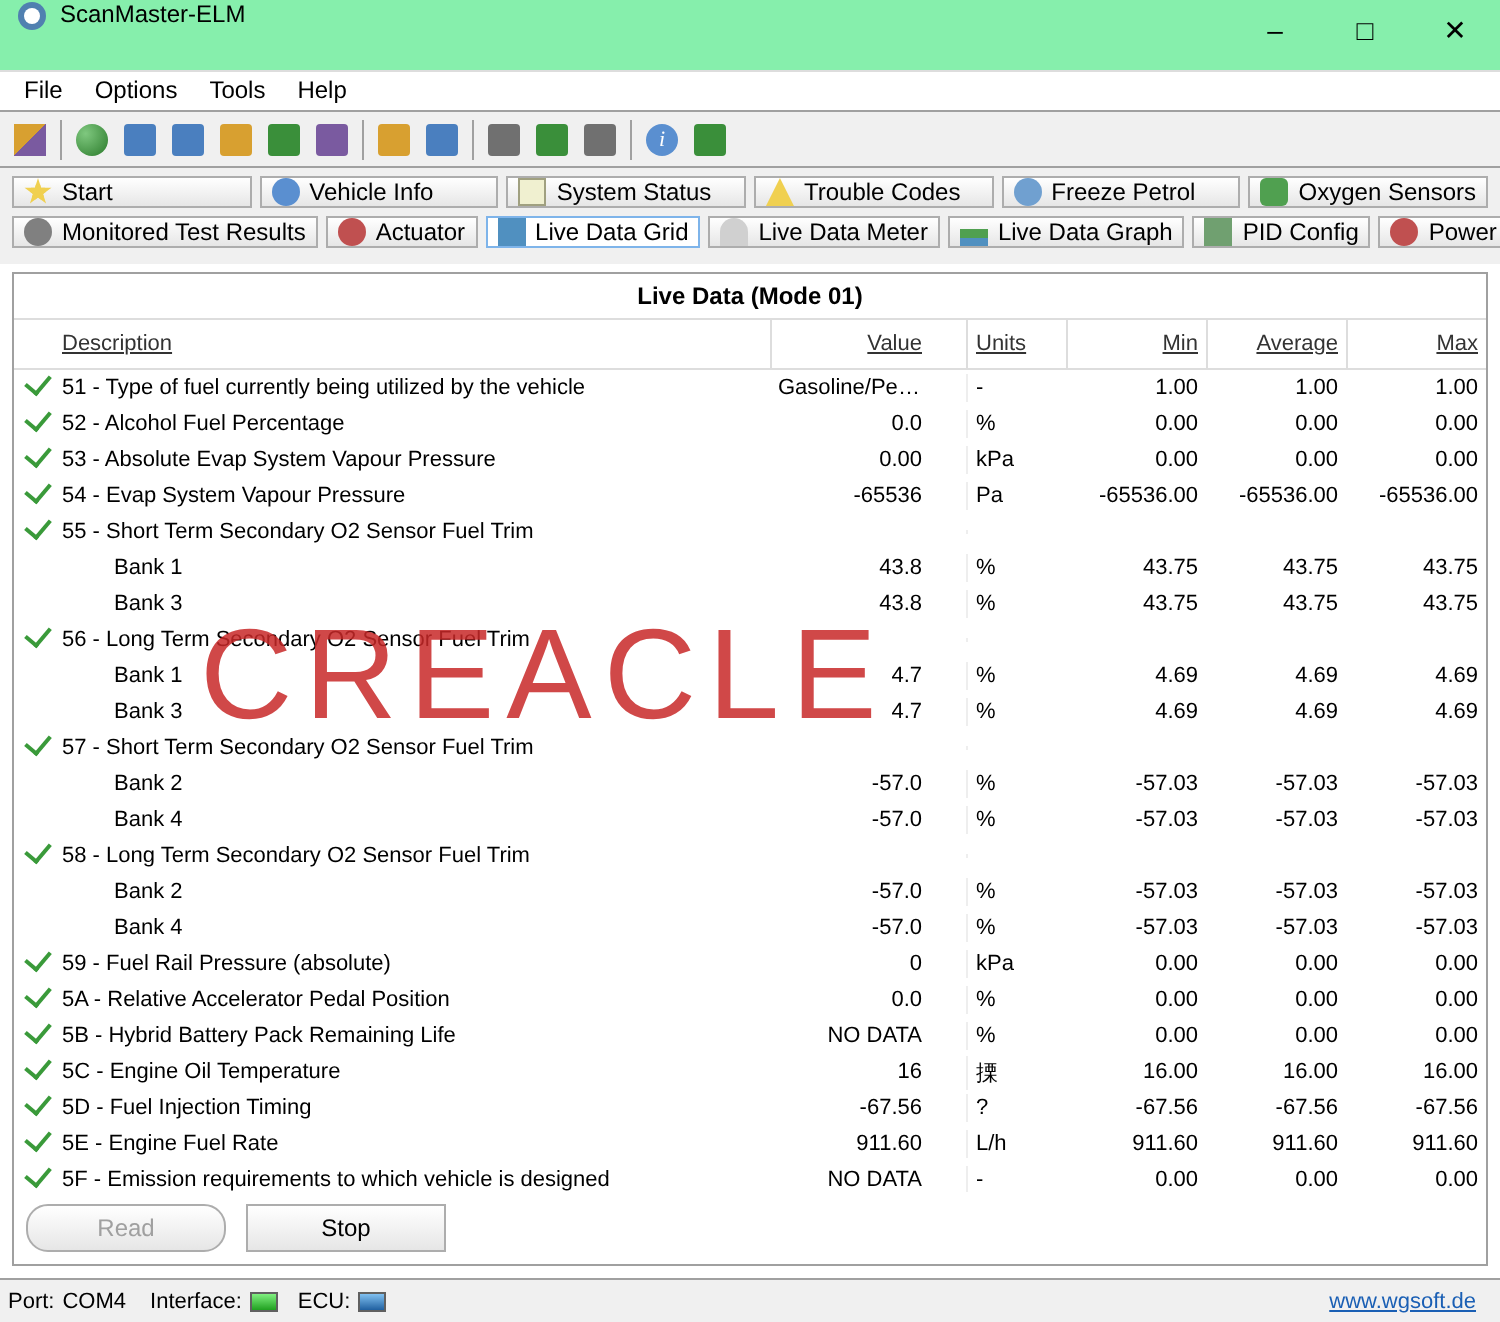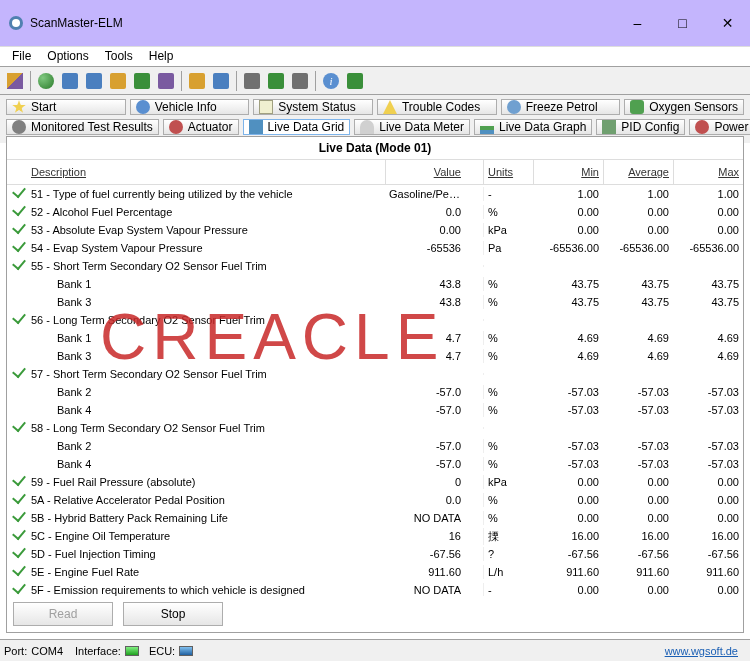--- a/index.html
+++ b/index.html
@@ -1,19 +1,19 @@
 <!DOCTYPE html>
 <html><head>
 <meta charset="utf-8">
 <style>
 * { box-sizing: border-box; margin: 0; padding: 0; font-family: "Segoe UI", Tahoma, sans-serif; }
 body { background: #fff; width: 750px; height: 661px; overflow: hidden; position: relative; }
 
 
-.titlebar { height: 47px; display: flex; align-items: center; background: #c4b5fd; border-bottom: 1px solid #ddd; }
+.titlebar { height: 36px; display: flex; background: #86efac; border-bottom: 1px solid #ddd; }
 .titlebar-icon { width: 16px; height: 16px; margin: 0 6px 0 8px; }
 .titlebar-title { font-size: 12px; color: #000; flex: 1; }
 .winbtn { width: 45px; height: 30px; display: flex; align-items: center; justify-content: center; font-size: 14px; }
 
 
 .menubar { height: 20px; display: flex; padding: 0 4px; font-size: 12px; border-bottom: 1px solid #a0a0a0; }
 .menuitem { padding: 2px 8px; }
 
 
 .toolbar { height: 28px; display: flex; align-items: center; padding: 2px 4px; background: #f0f0f0; border-bottom: 1px solid #a0a0a0; gap: 2px; }
@@ -64,21 +64,21 @@
 .c-num { width:70px; text-align:right; }
 .chk { width:12px; height:12px; position:relative; }
 .chk::before { content:""; position:absolute; left:2px; top:-1px; width:10px; height:6px; border-left:2px solid #3a9a3a; border-bottom:2px solid #3a9a3a; transform:rotate(-50deg); }
 .indent { padding-left:30px; }
 .grid-header .c-chk { width:20px; }
 .grid-header .c-desc { padding-left:4px; }
 
 
 .btnrow { padding:6px; display:flex; gap:10px; }
 .bigbtn { width:100px; height:24px; font-size:12px; border:1px solid #adadad; background:linear-gradient(#fff,#e6e6e6); }
-.bigbtn:disabled { color:#a0a0a0; }
+.bigbtn:disabled { color:#a0a0a0;border-radius:11px; }
 
 
 .statusbar { position:absolute; bottom:0; left:0; right:0; height:22px; border-top:1px solid #a0a0a0; display:flex; align-items:center; font-size:11px; padding:0 4px; background:#f0f0f0; }
 .stat-lbl { margin-right:4px; }
 .stat-val { margin-right:12px; }
 .stat-led { width:14px; height:10px; background:linear-gradient(#80f080,#20a020); border:1px solid #606060; margin-right:10px; }
 .stat-led.blue { background:linear-gradient(#80c0f0,#2060a0); }
 .stat-link { margin-left:auto; color:#1a5fb4; text-decoration:underline; margin-right:8px; }
 
 

